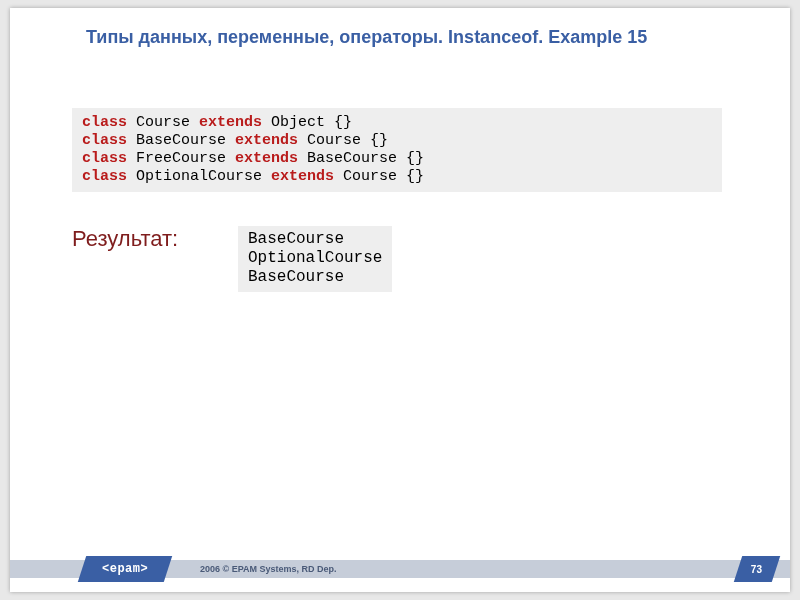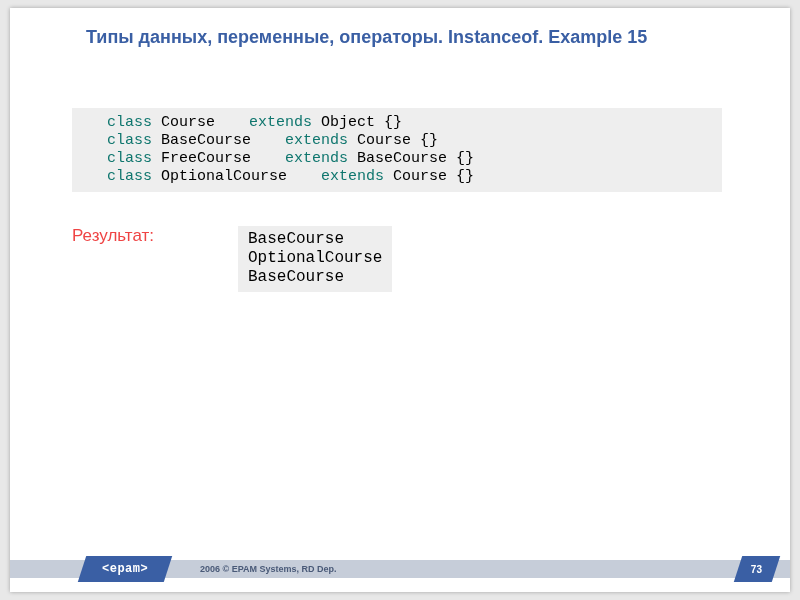--- a/index.html
+++ b/index.html
@@ -37,27 +37,27 @@
     left: 62px;
     width: 630px;
     background: #eeeeee;
     padding: 6px 10px 6px 10px;
     font-family: "Courier New", monospace;
     font-size: 15px;
     line-height: 1.2;
     white-space: pre;
     color: #000;
   }
-  .kw { color: #0f766e; font-weight: normal; margin-left: 25px; }
+  .kw { color: #b91c1c; font-weight: bold; }
   .label {
     position: absolute;
     top: 218px;
     left: 62px;
-    font-size: 17px;
-    color: #ef4444;
+    font-size: 22px;
+    color: #7f1d1d;
   }
   .output-block {
     position: absolute;
     top: 218px;
     left: 228px;
     background: #eeeeee;
     padding: 4px 10px 4px 10px;
     font-family: "Courier New", monospace;
     font-size: 16px;
     line-height: 1.2;

